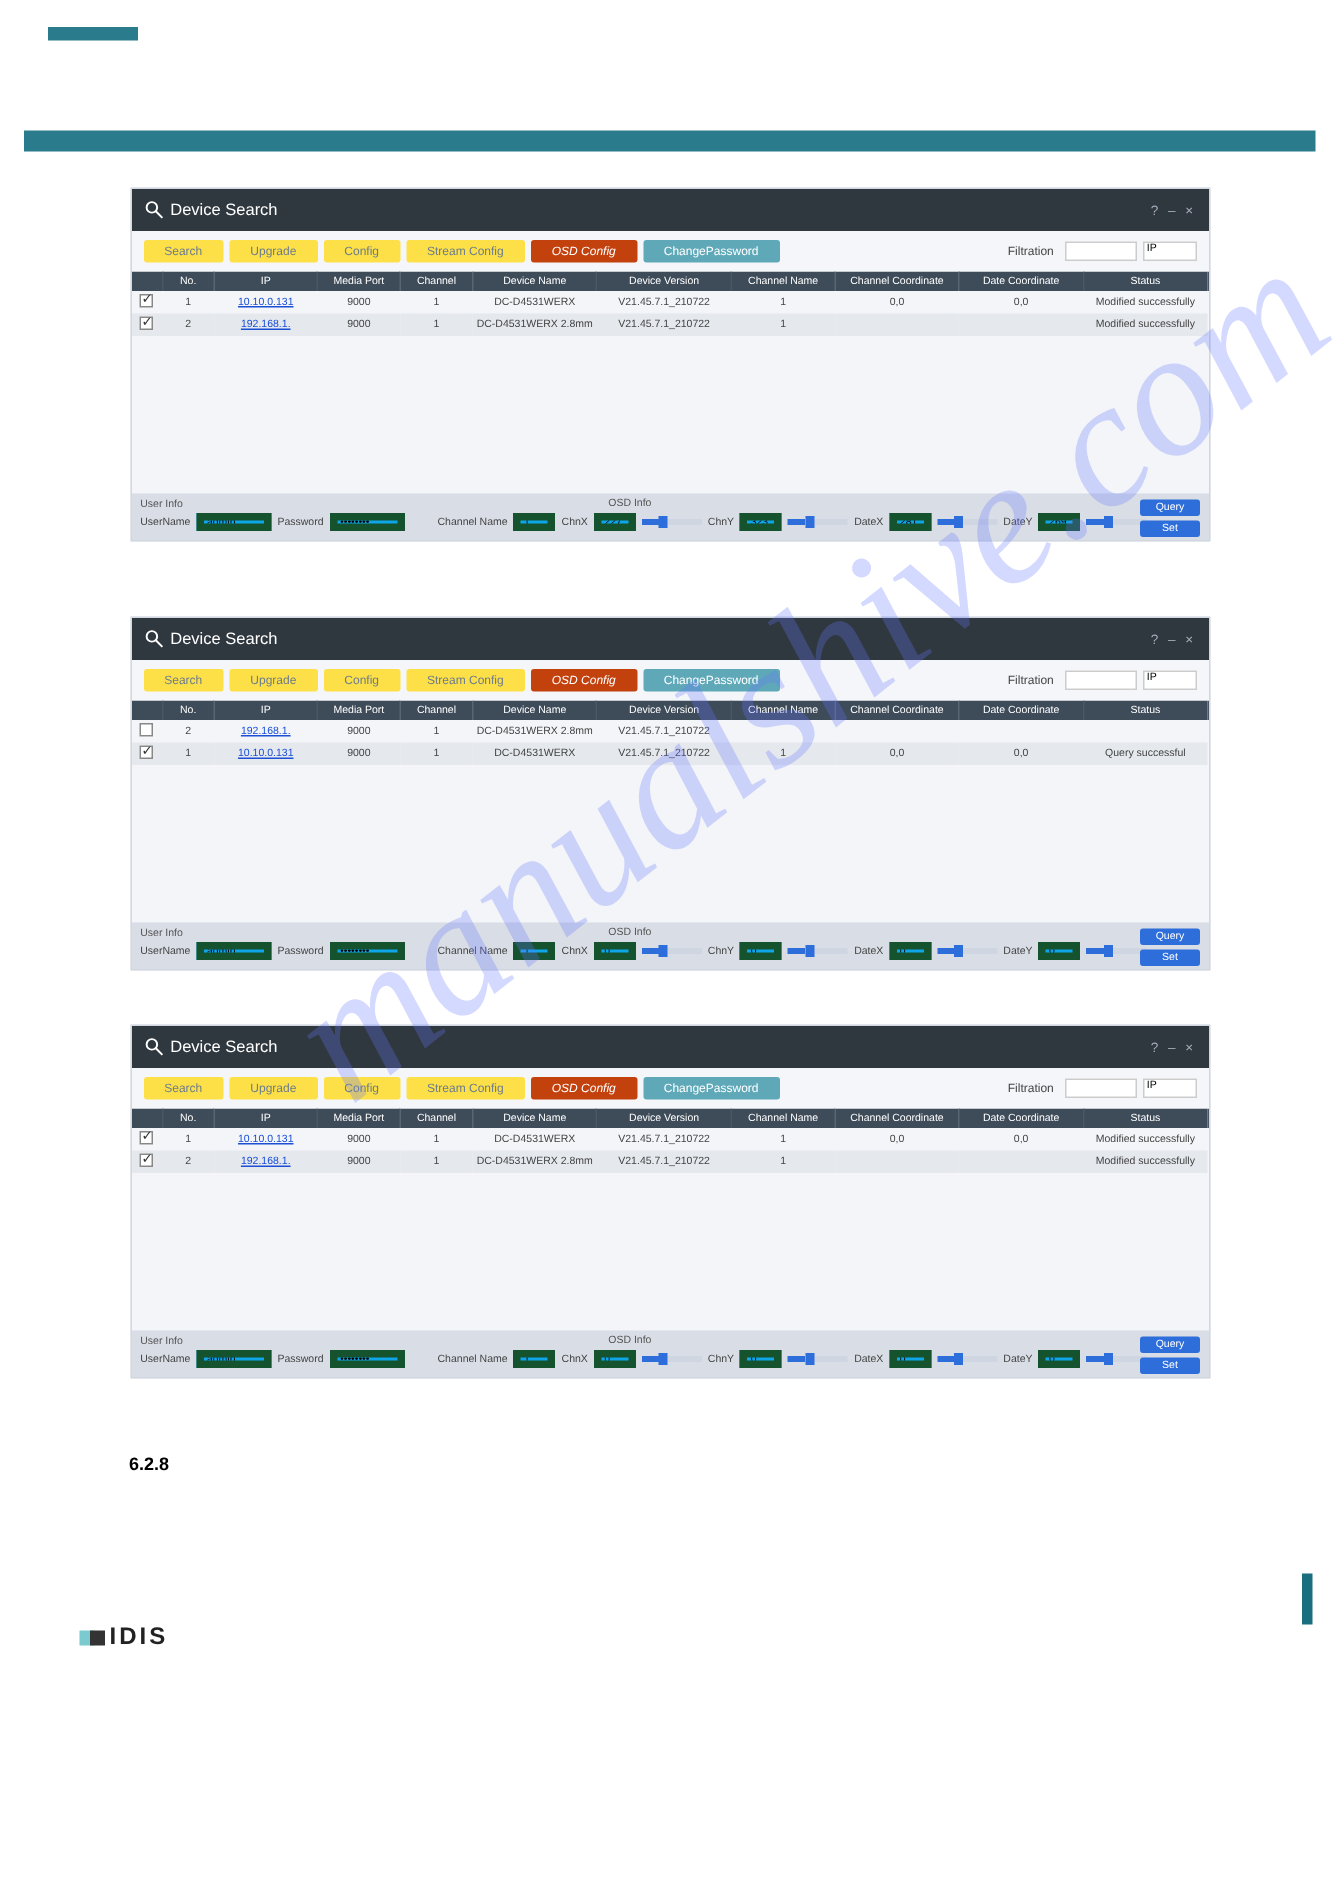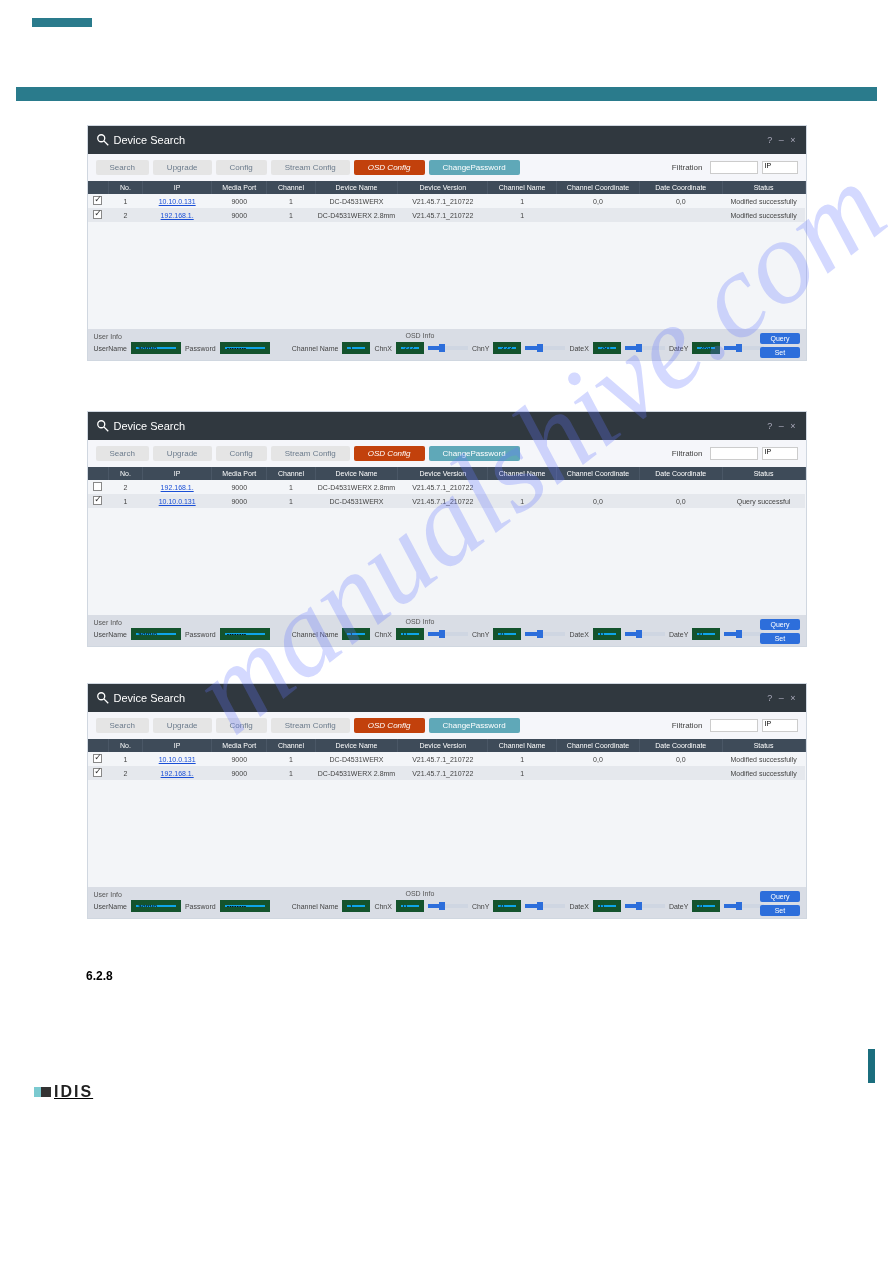--- a/index.html
+++ b/index.html
@@ -6,21 +6,21 @@
   body { font-family: Arial, sans-serif; background: #fff; width: 893px; position: relative; }
   .top-chip { width: 60px; height: 9px; background: #2a7b8c; margin: 18px 0 0 32px; }
   .teal-bar { height: 14px; background: #2a7b8c; margin: 60px 16px 0 16px; }
   .panel-wrap { margin: 24px auto 0 auto; width: 720px; border: 1px solid #d0d7e0; background: #eef0f4; }
   .titlebar { background: #30383f; color: #fff; height: 28px; display: flex; align-items: center; padding: 0 8px; font-size: 11px; }
   .titlebar .icon { width: 14px; height: 14px; margin-right: 4px; }
   .titlebar .sp { flex: 1; }
   .titlebar .wc { color: #aab; font-size: 9px; letter-spacing: 2px; }
   .toolbar { background: #f5f6fa; padding: 6px 8px; display: flex; align-items: center; gap: 4px; font-size: 8px; }
   .tbtn { padding: 3px 14px; border-radius: 2px; color: #fff; cursor: pointer; }
-  .tbtn.grey { background: #e5e5e5; color: #6b7b8c; }
+  .tbtn.grey { background: #fde047; color: #6b7b8c; }
   .tbtn.blue { background: #c2410c; font-style: italic; }
   .tbtn.teal { background: #5fa8b8; }
   .toolbar .sp { flex: 1; }
   .flabel { color: #444; font-size: 8px; margin-right: 3px; }
   .finput { width: 48px; height: 13px; border: 1px solid #ccc; background: #fff; font-size: 7px; }
   .fsel { width: 36px; height: 13px; border: 1px solid #ccc; background: #fff; font-size: 7px; padding: 0 2px; }
   table.grid { width: 100%; border-collapse: collapse; font-size: 7px; table-layout: fixed; }
   table.grid th { background: #3e4b59; color: #fff; padding: 3px 2px; font-weight: normal; text-align: center; border-right: 1px solid #4a5766; }
   table.grid td { padding: 2px; text-align: center; color: #444; }
   table.grid tr.r0 { background: #f3f5f8; }
@@ -34,21 +34,21 @@
   .frow { display: flex; align-items: center; gap: 4px; flex-wrap: wrap; }
   .frow .lbl { font-size: 7px; }
   .finp { width: 50px; height: 12px; border: 5px solid #14532d; background: #0ea5e9; font-size: 7px; padding: 0 2px; }
   .finp.sm { width: 28px; }
   .slider { width: 40px; height: 4px; background: linear-gradient(to right,#2d6edb 0%,#2d6edb 30%,#cfd6e2 30%,#cfd6e2 100%); display:inline-block; position:relative; }
   .slider::after { content:""; position:absolute; left:28%; top:-2px; width:6px; height:8px; background:#2d6edb; }
   .actbtns { position: absolute; right: 6px; top: 4px; display: flex; flex-direction: column; gap: 3px; }
   .abtn { background: #2d6edb; color:#fff; font-size:7px; padding: 2px 10px; border-radius:2px; cursor:pointer; text-align:center; }
   .osd-side { position:absolute; left: 318px; top: 3px; }
   .section-num { font-size: 12px; font-weight: bold; margin: 50px 0 0 86px; }
-  .logo-row { display:flex; align-items:center; margin: 100px 0 0 34px; text-decoration: underline; }
+  .logo-row { display:flex; align-items:center; margin: 100px 0 0 53px; }
   .logo-row .sq { width:10px; height:10px; background:#7bcad0; transform: rotate(0deg); margin-right:-3px; }
   .logo-row .sq2 { background:#333; }
   .logo-row .txt { font-weight:bold; letter-spacing:2px; font-size:16px; margin-left:6px; color:#222; }
   .side-stub { position:absolute; right:18px; bottom:18px; width:7px; height:34px; background:#1b6e7e; }
   .wm { position: absolute; pointer-events: none; font-size: 120px; font-weight: 300; color: rgba(100,120,255,0.28); transform-origin: center; left: 120px; white-space: nowrap; font-style: italic; font-family: Georgia, serif; }
   .wm1 { top: 380px; transform: rotate(-38deg); }
    col.c-cb{width:3%} col.c-no{width:5%} col.c-ip{width:10%} col.c-port{width:8%} col.c-ch{width:7%} col.c-name{width:12%} col.c-ver{width:13%} col.c-cname{width:10%} col.c-ccoord{width:12%} col.c-dcoord{width:12%} col.c-stat{width:12%}
 </style>
 </head>
 <body>

